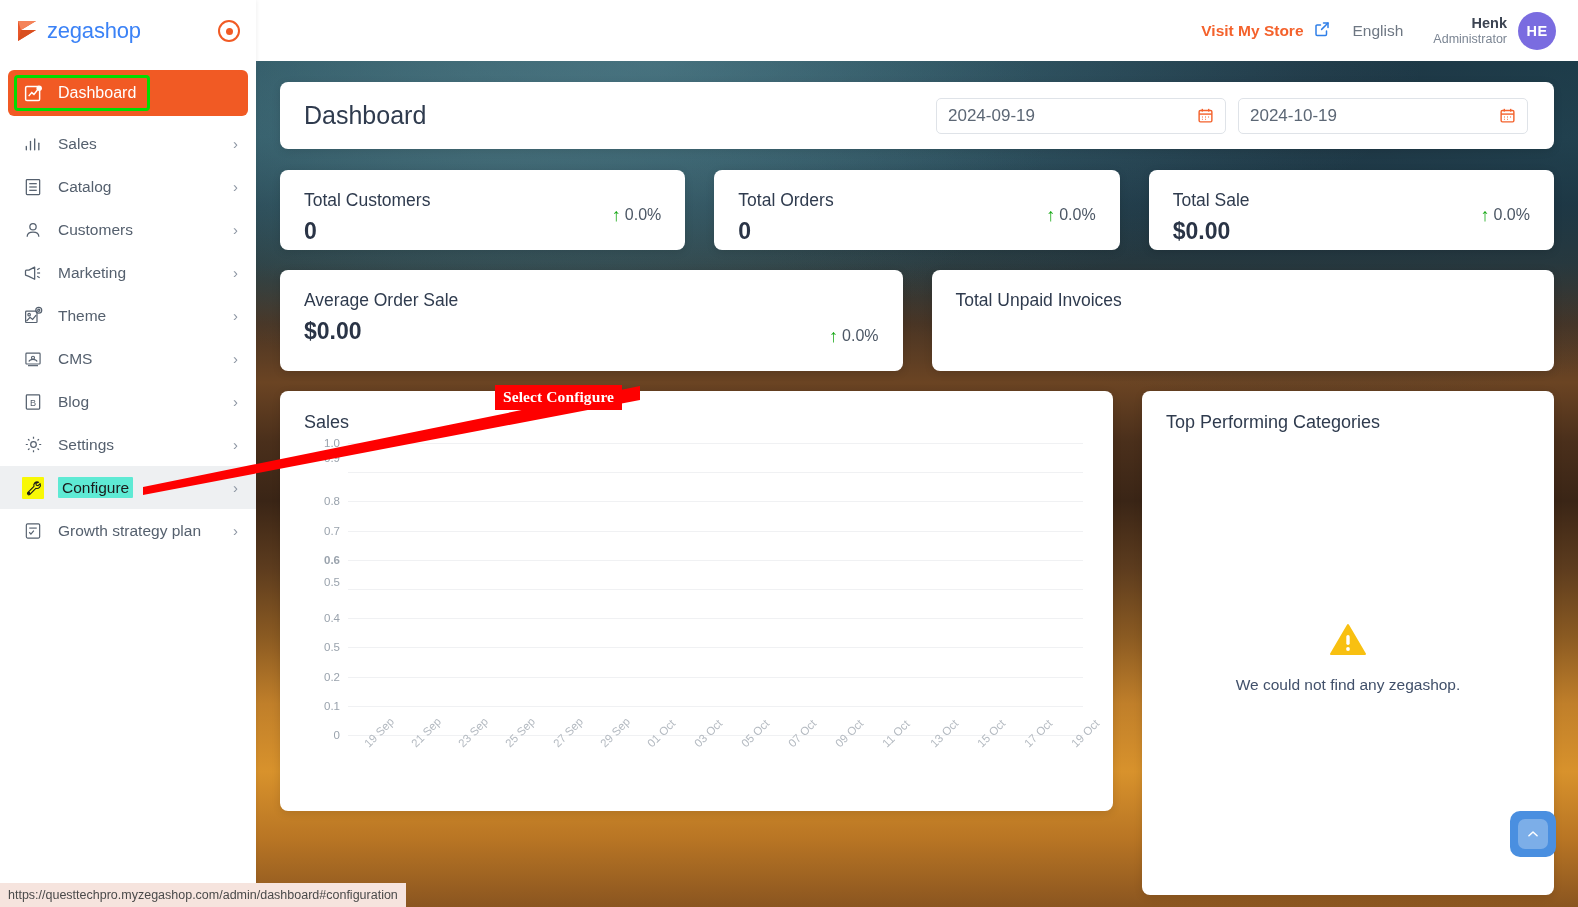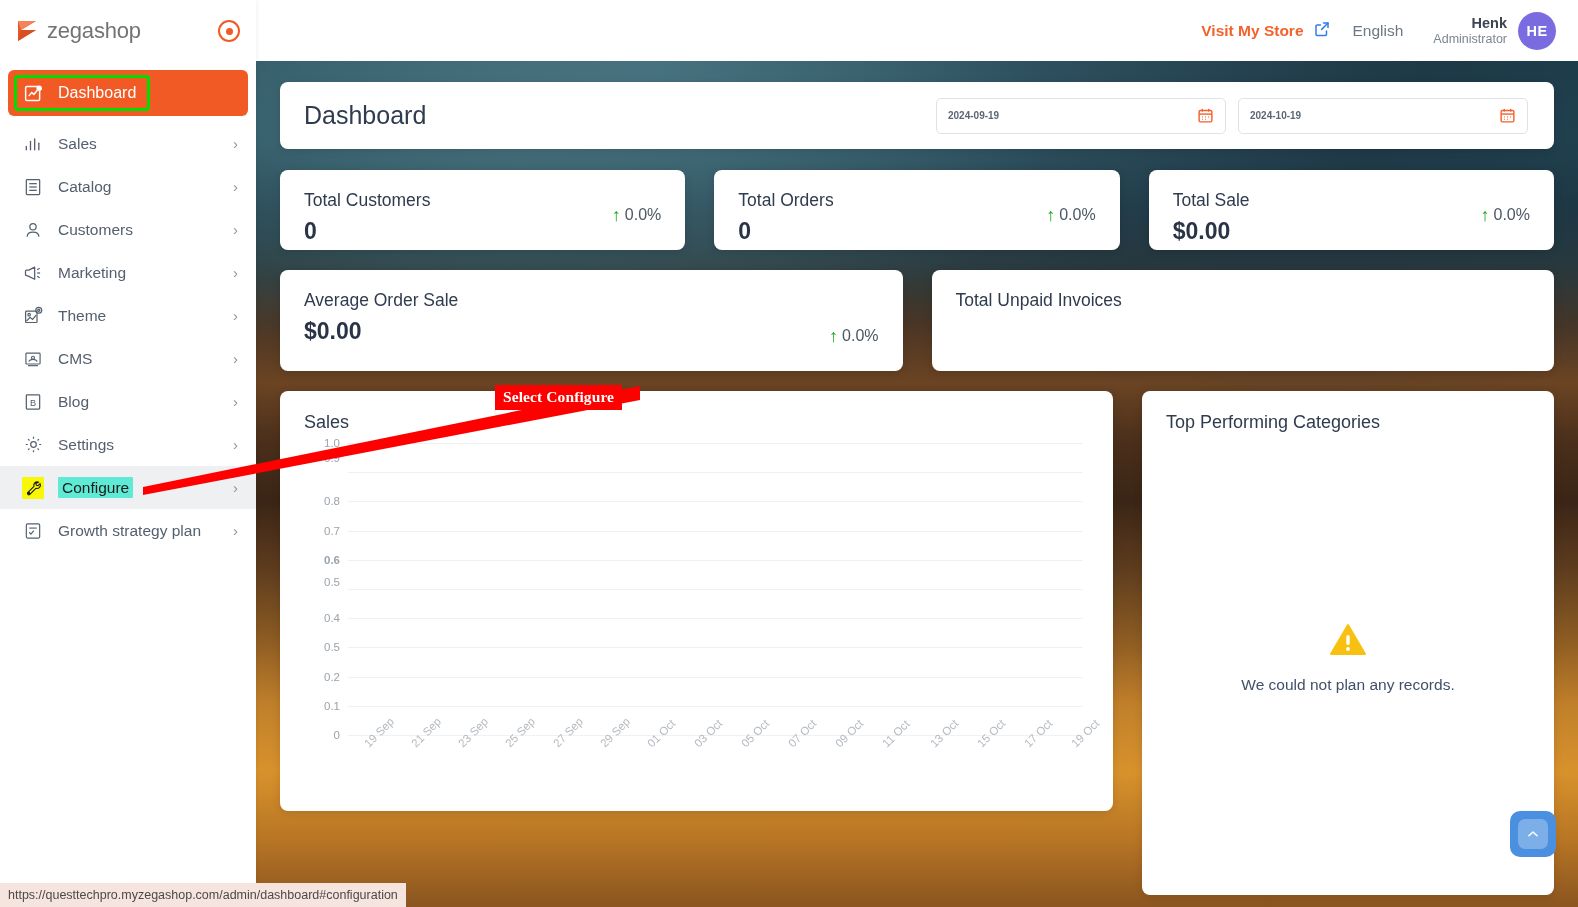--- a/index.html
+++ b/index.html
@@ -16,21 +16,21 @@
     position: absolute; left: 0; top: 0; width: 256px; height: 907px;
     background: #ffffff; z-index: 30;
     box-shadow: 1px 0 4px rgba(0,0,0,.06);
   }
   .brand-row {
     height: 62px; display: flex; align-items: center;
     padding: 0 16px 0 14px; justify-content: space-between;
   }
   .brand { display: flex; align-items: center; gap: 7px; }
   .brand-text {
-    font-size: 22px; color: #737373; letter-spacing: -.2px; font-weight: 400;
+    font-size: 22px; color: #3b82f6; letter-spacing: -.2px; font-weight: 400;
   }
   .brand-mark { width: 26px; height: 26px; display: block; }
   .collapse-btn {
     width: 22px; height: 22px; border-radius: 50%;
     border: 2px solid #f15a24; display: flex; align-items: center;
     justify-content: center; cursor: pointer; background: #fff;
   }
   .collapse-btn i { width: 7px; height: 7px; border-radius: 50%; background: #f15a24; display:block; }
 
   .nav { padding: 8px 0 0 0; }
@@ -125,21 +125,21 @@
     height: 67px; display: flex; align-items: center;
     padding: 0 26px 0 24px; justify-content: space-between; margin-bottom: 21px;
   }
   .dash-title { font-size: 25px; color: #2f3b4e; font-weight: 400; }
   .date-wrap { display: flex; gap: 12px; }
   .date-field {
     width: 290px; height: 36px; border: 1px solid #dfe3e8; border-radius: 5px;
     display: flex; align-items: center; padding: 0 11px; background: #fff;
     justify-content: space-between; cursor: pointer;
   }
-  .date-field span.val { font-size: 10px; color: #5c6775; font-weight: bold; }
+  .date-field span.val { font-size: 17px; color: #5c6775; }
   .cal-ico { width: 17px; height: 17px; display:block; }
 
   
   .row { display: flex; gap: 29px; margin-bottom: 20px; }
   .stat {
     flex: 1 1 0; height: 80px; padding: 20px 23px 0 24px; position: relative;
   }
   .stat .t { font-size: 17.5px; color: #2f3b4e; margin-bottom: 7px; }
   .stat .v { font-size: 23px; font-weight: 700; color: #2a3446; }
   .delta {
@@ -543,21 +543,21 @@
         <div class="card cats-card">
           <div class="panel-title">Top Performing Categories</div>
           <div class="empty">
             <span>
               <svg width="36" height="33" viewBox="0 0 36 33">
                 <path d="M18 2 L35 31 L1 31 Z" fill="#f8c011" stroke="#f8c011" stroke-width="2" stroke-linejoin="round"></path>
                 <rect x="16.3" y="12" width="3.4" height="10" rx="1.7" fill="#fff"></rect>
                 <circle cx="18" cy="26" r="1.9" fill="#fff"></circle>
               </svg>
             </span>
-            <div class="msg">We could not plan any records.</div>
+            <div class="msg">We could not find any zegashop.</div>
           </div>
         </div>
 
       </div>
     </div>
 
     <div class="scroll-top">
       <div class="inner">
         <span>
           <svg class="chev-up" viewBox="0 0 24 24" fill="none" stroke="#ffffff" stroke-width="2.6" stroke-linecap="round" stroke-linejoin="round">

